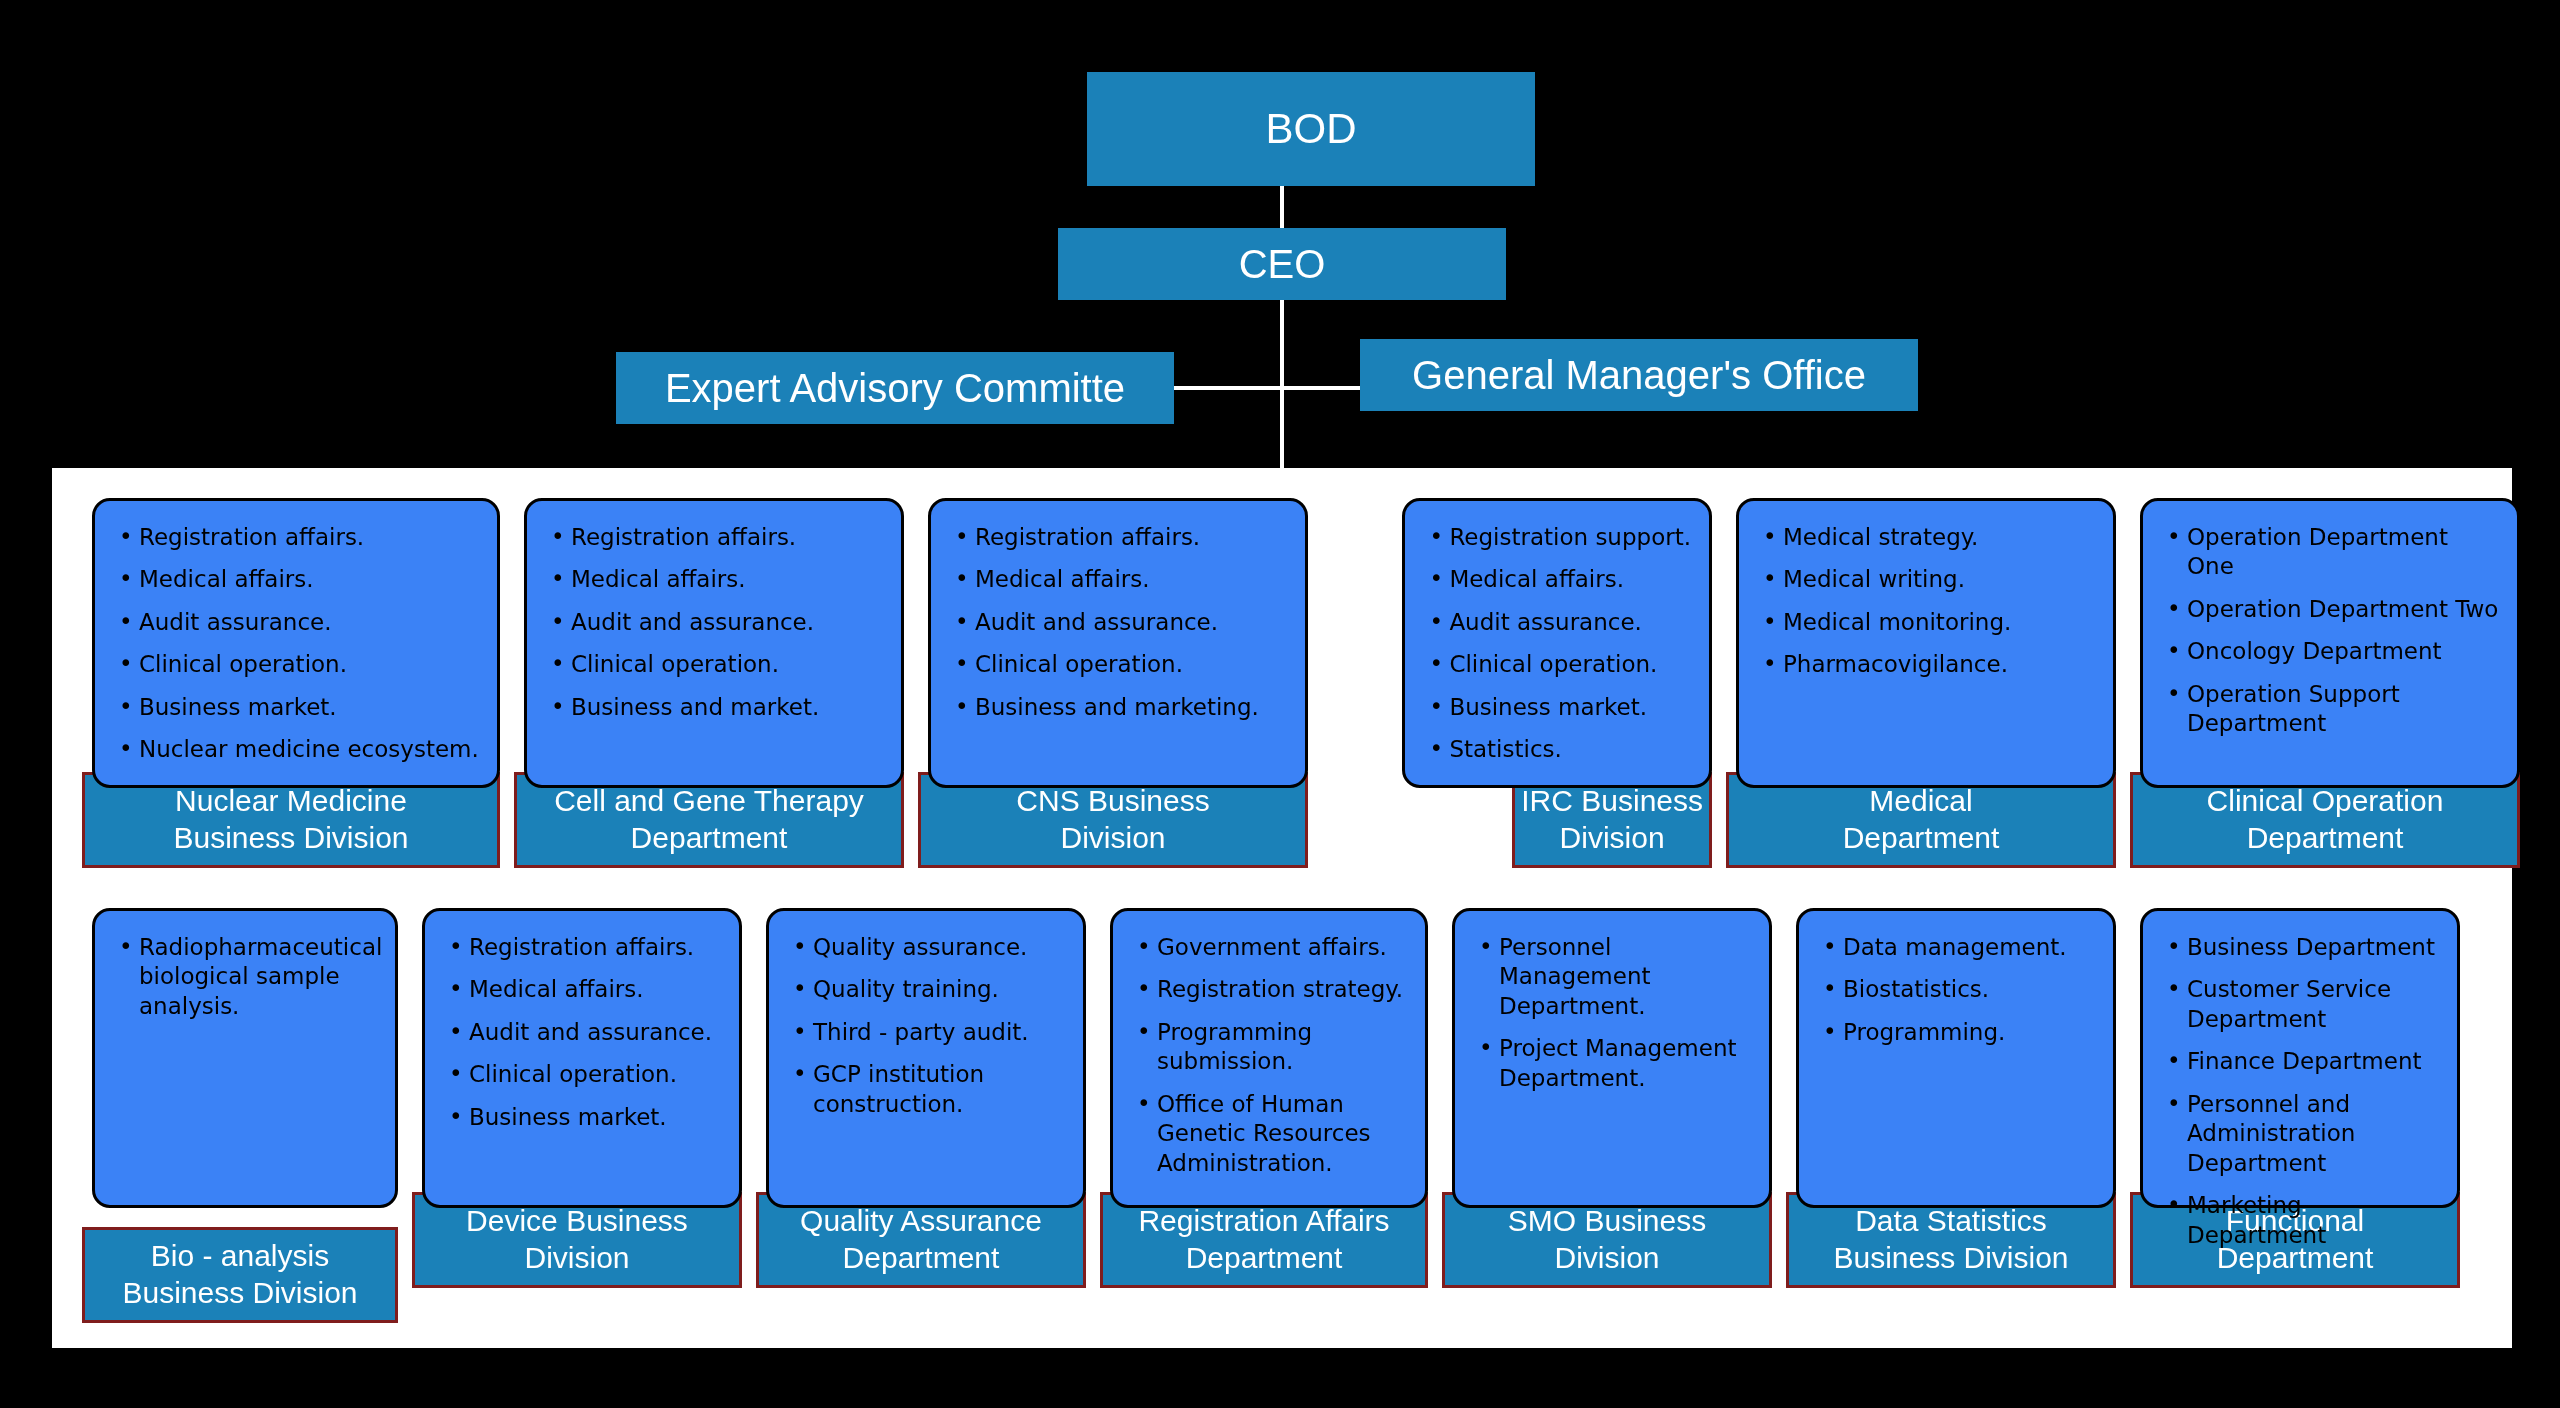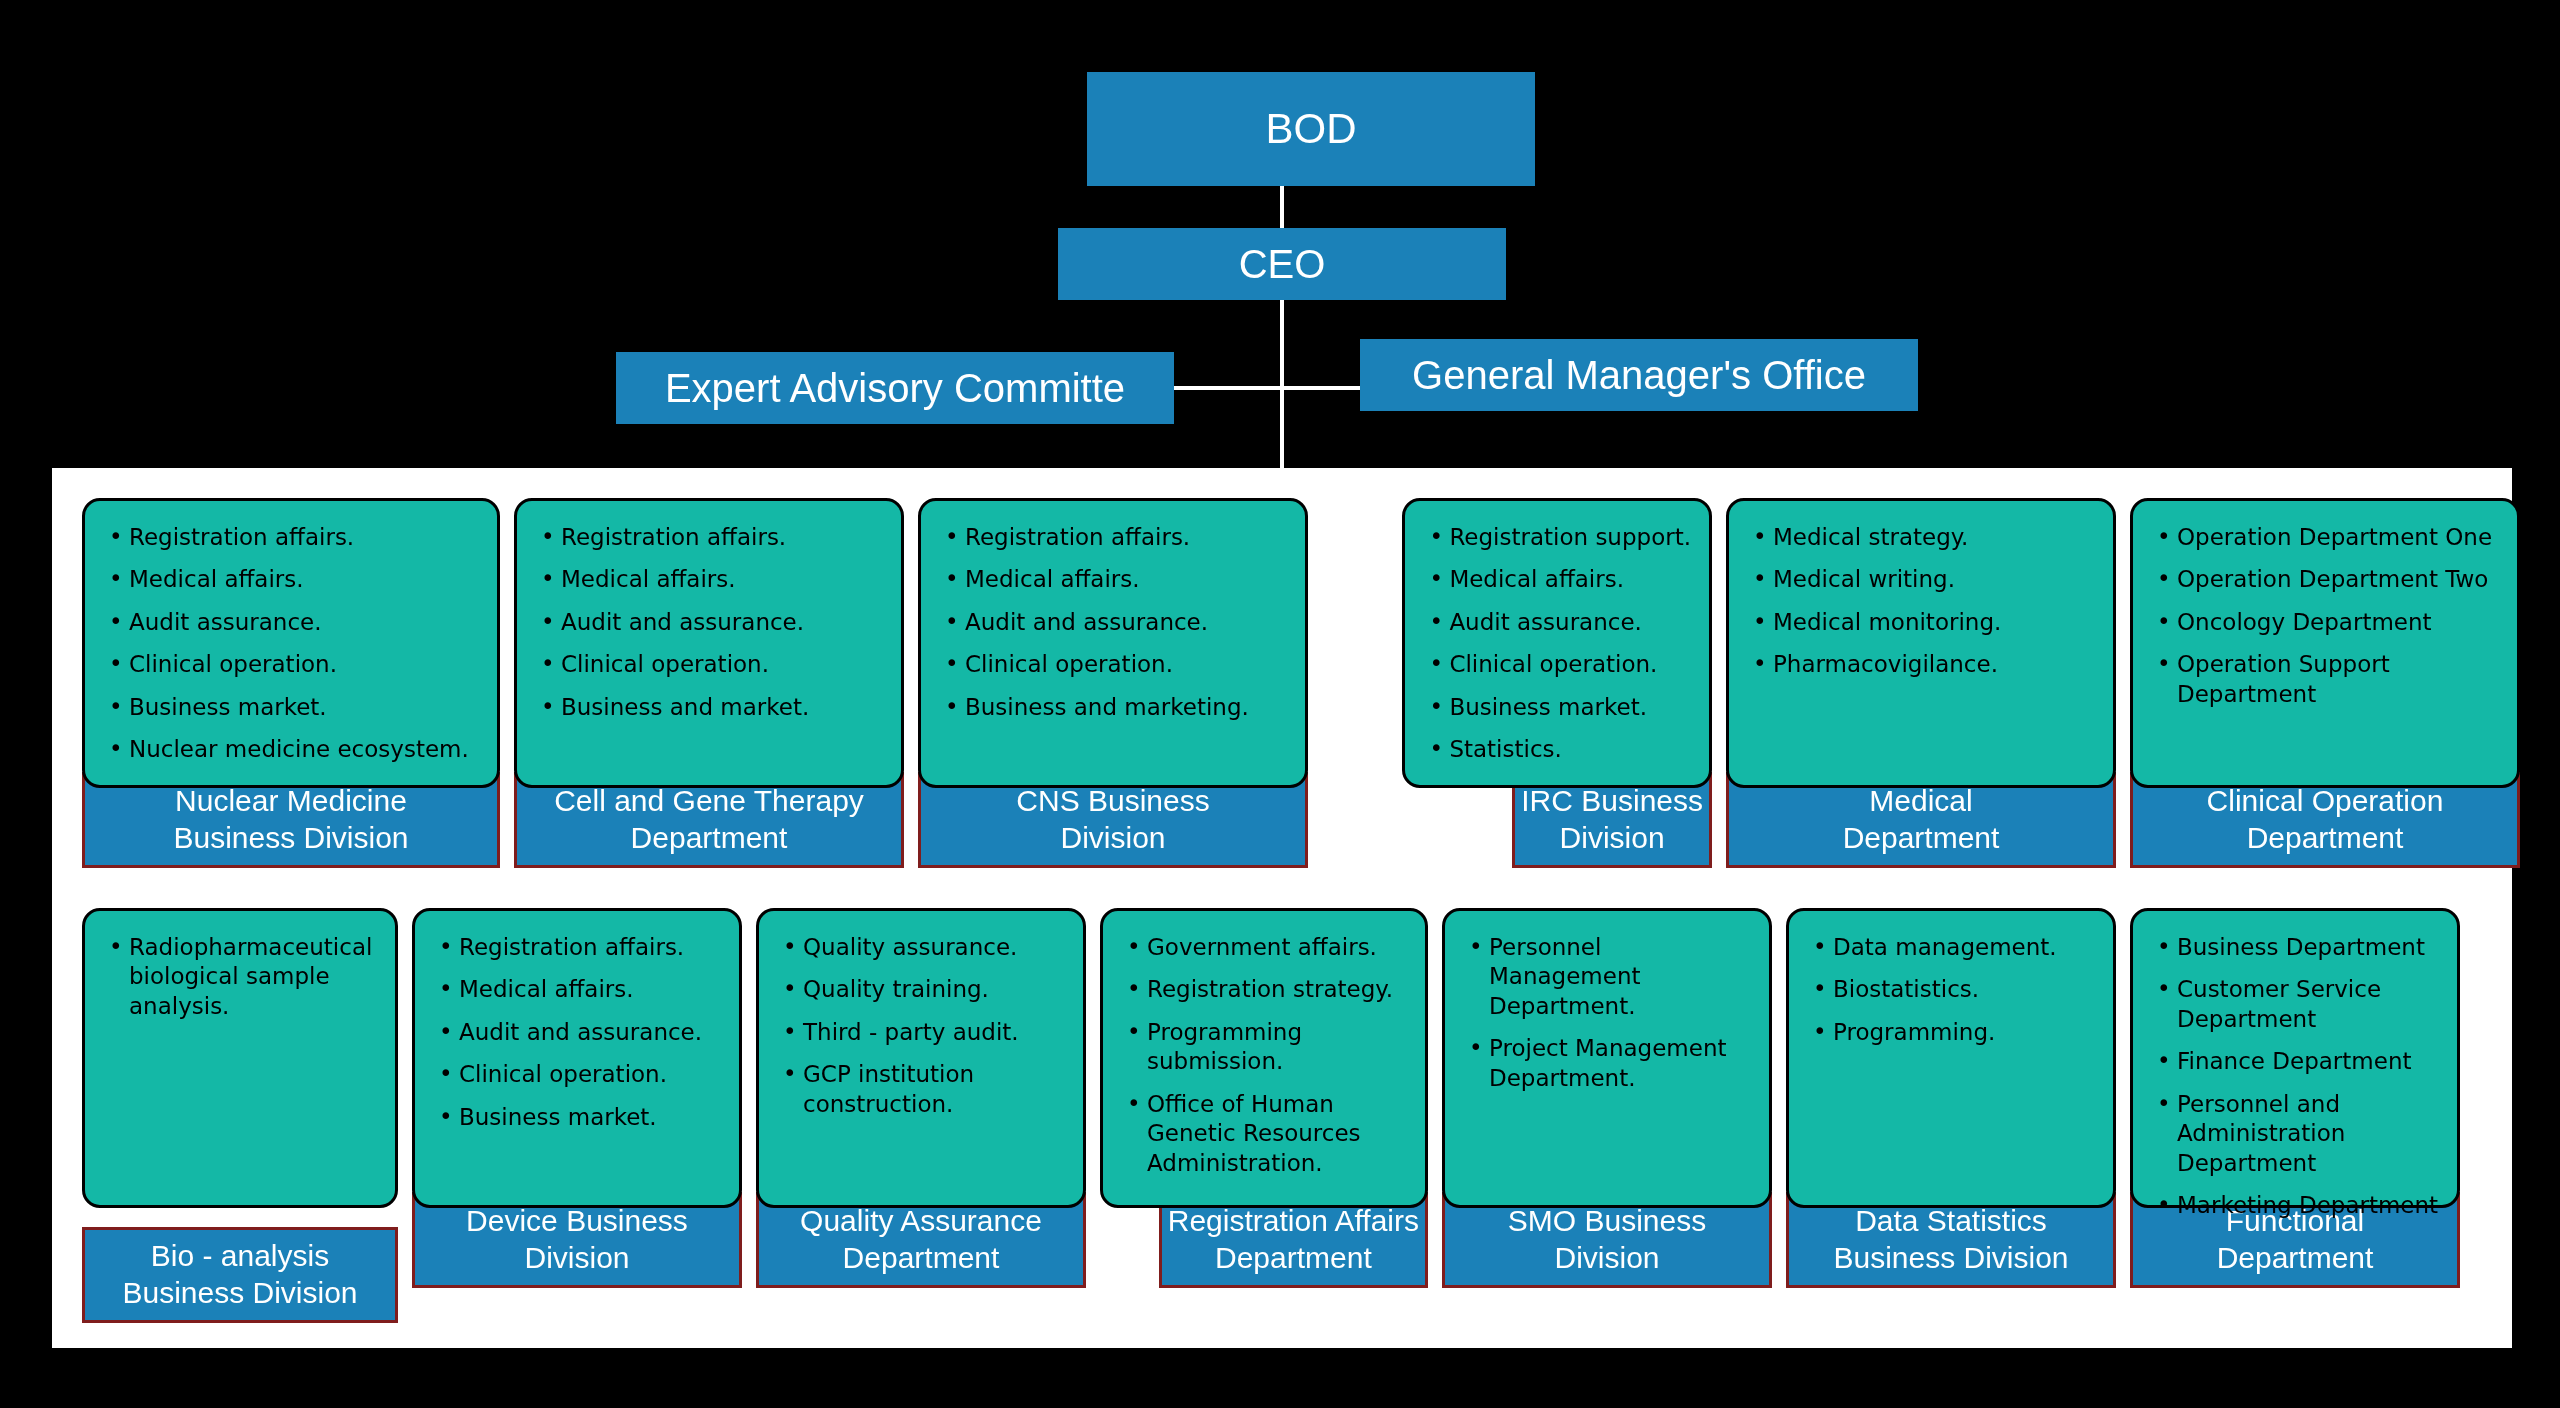--- a/index.html
+++ b/index.html
@@ -63,25 +63,26 @@
 
   
   .card {
     position: relative;
     display: flex;
     flex-direction: column;
   }
 
   .card-body {
     position: relative;
-    background: #14b8a6;
+    background: #3b82f6;
     border: 3px solid #000000;
     border-radius: 18px;
     padding: 22px 18px 16px 18px;
     z-index: 2;
+    margin-left: 10px;
   }
 
   .card-body ul {
     list-style: none;
     padding: 0;
     margin: 0;
   }
   .card-body li {
     position: relative;
     padding-left: 26px;
@@ -273,21 +274,21 @@
               <li>Quality training.</li>
               <li>Third - party audit.</li>
               <li>GCP institution construction.</li>
             </ul>
           </div>
           <div class="card-title">
             <span>Quality Assurance<br>Department</span>
           </div>
         </div>
         <div class="gap"></div>
-        <div class="card" style="width: 328px; align-items: flex-end;">
+        <div class="card" style="width: 328px;">
           <div class="card-body">
             <ul>
               <li>Government affairs.</li>
               <li>Registration strategy.</li>
               <li>Programming submission.</li>
               <li>Office of Human Genetic Resources Administration.</li>
             </ul>
           </div>
           <div class="card-title">
             <span>Registration Affairs<br>Department</span>

